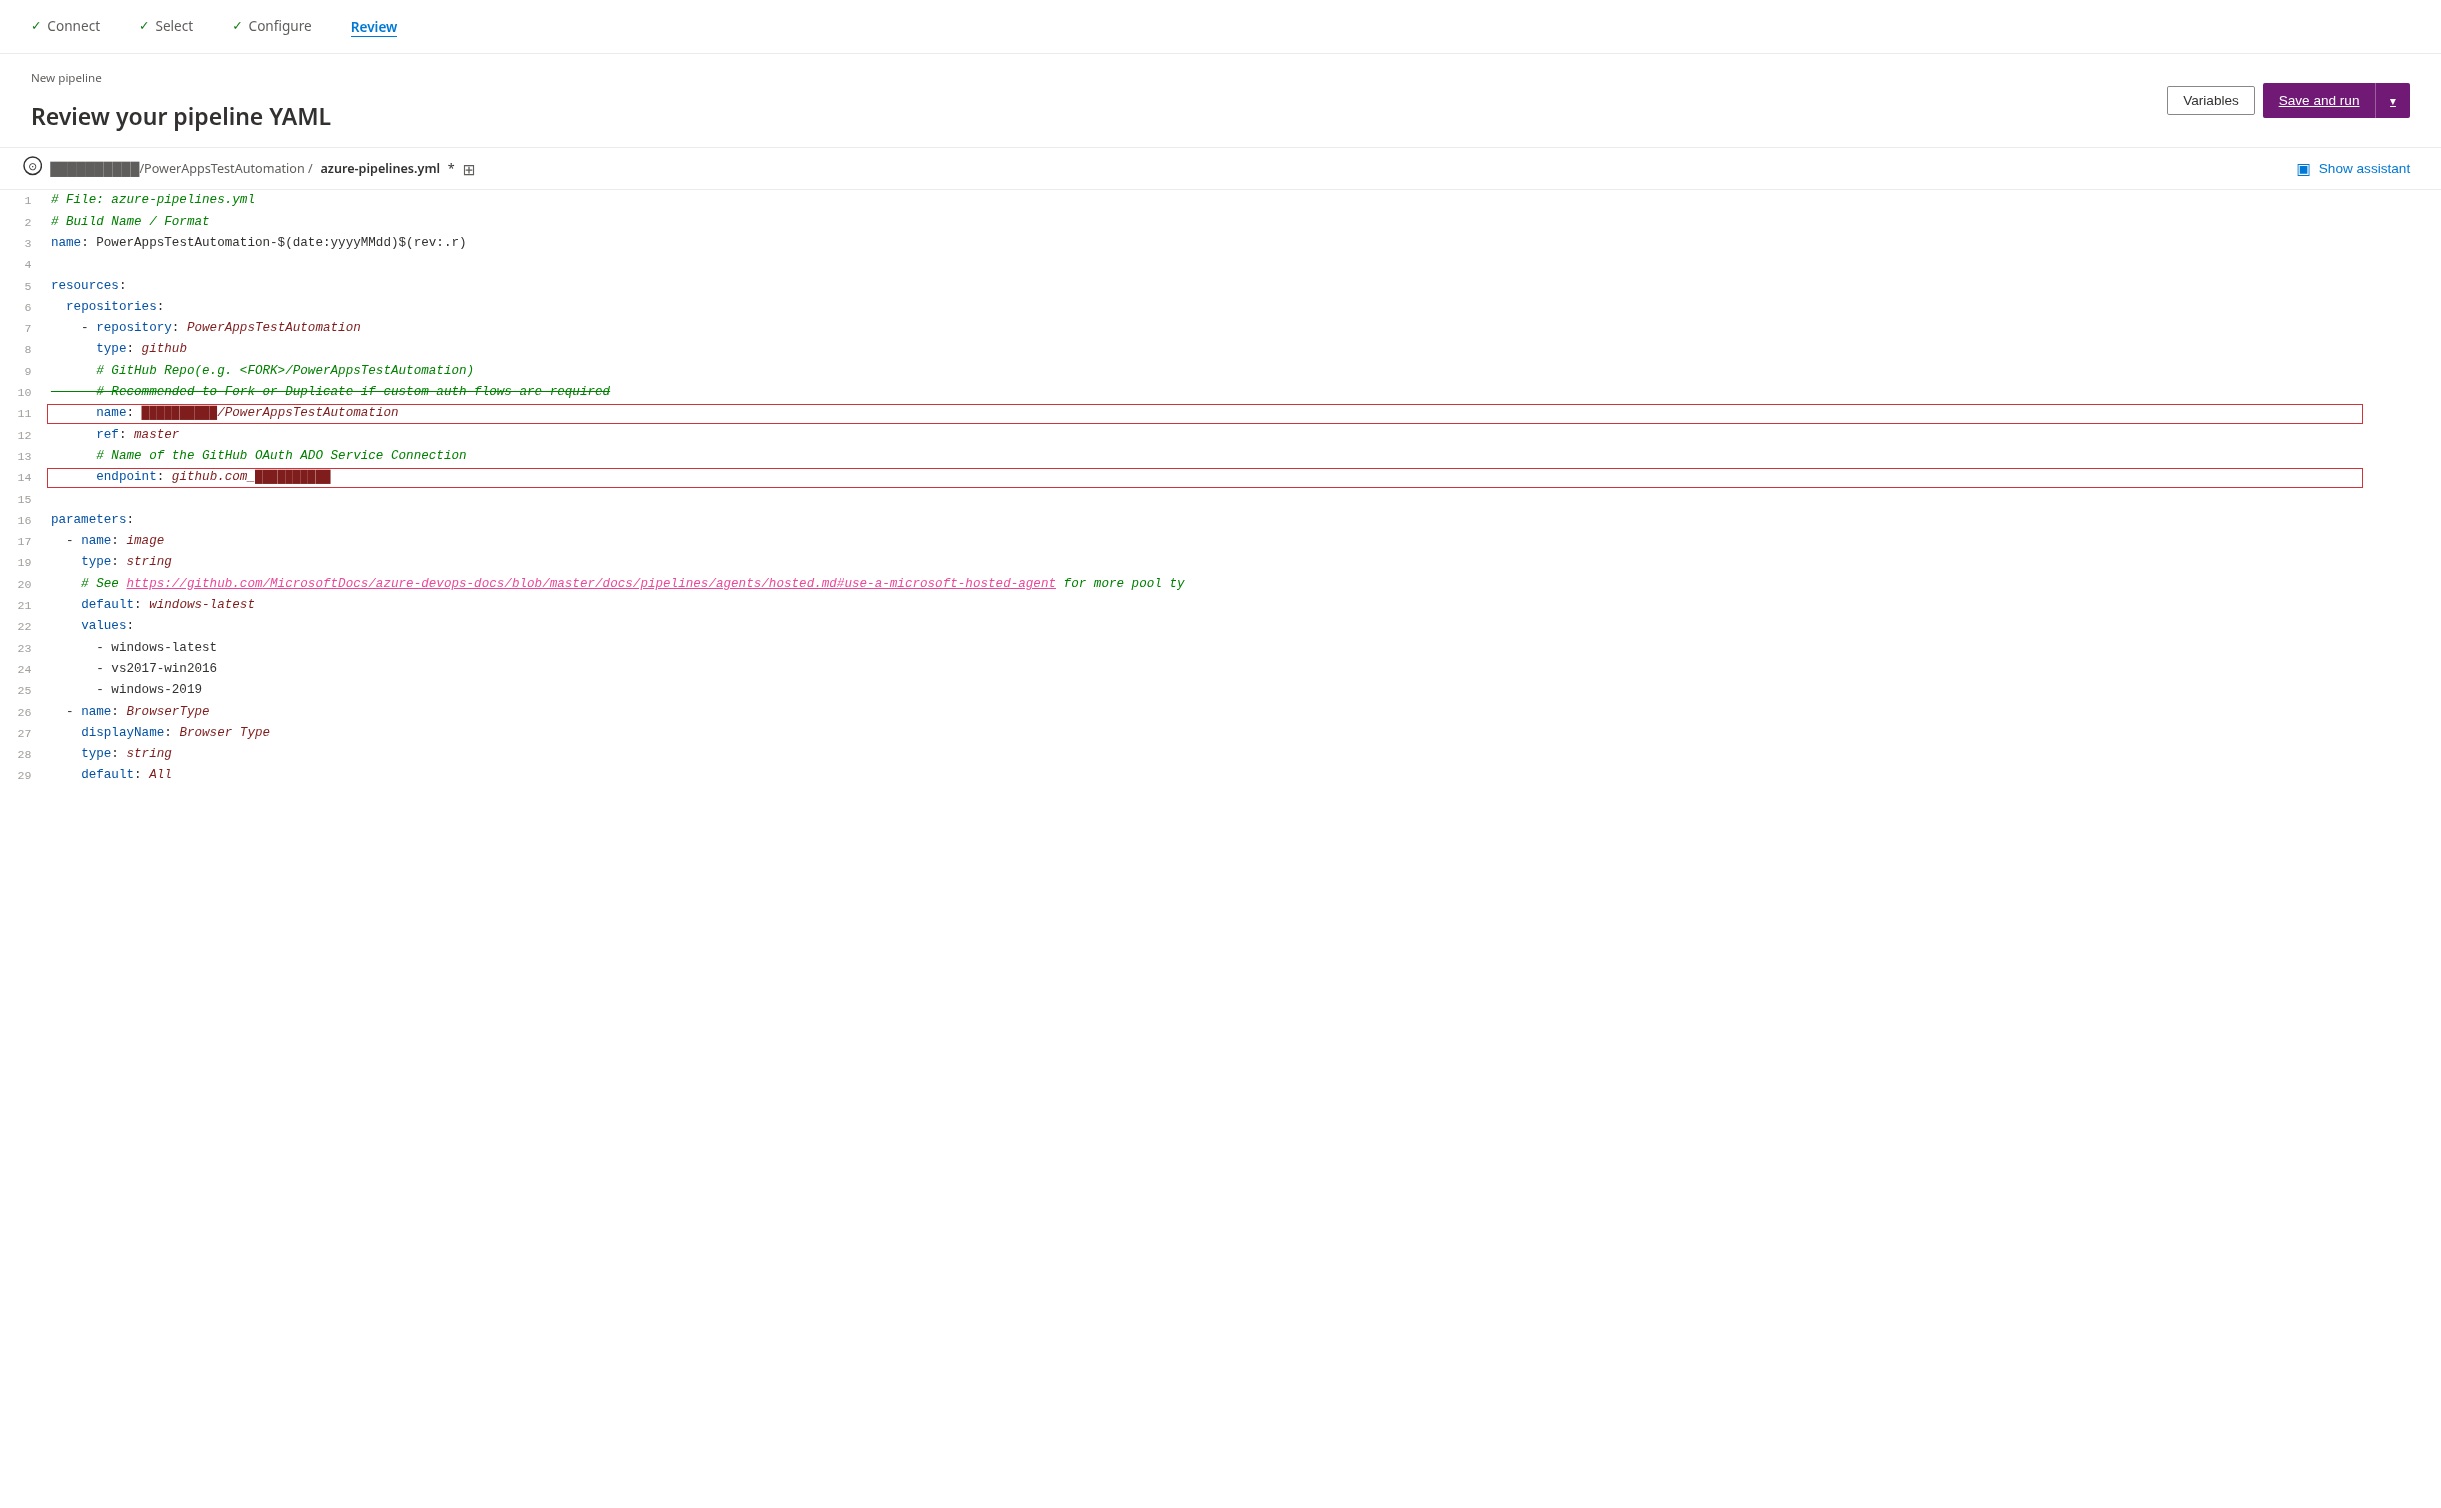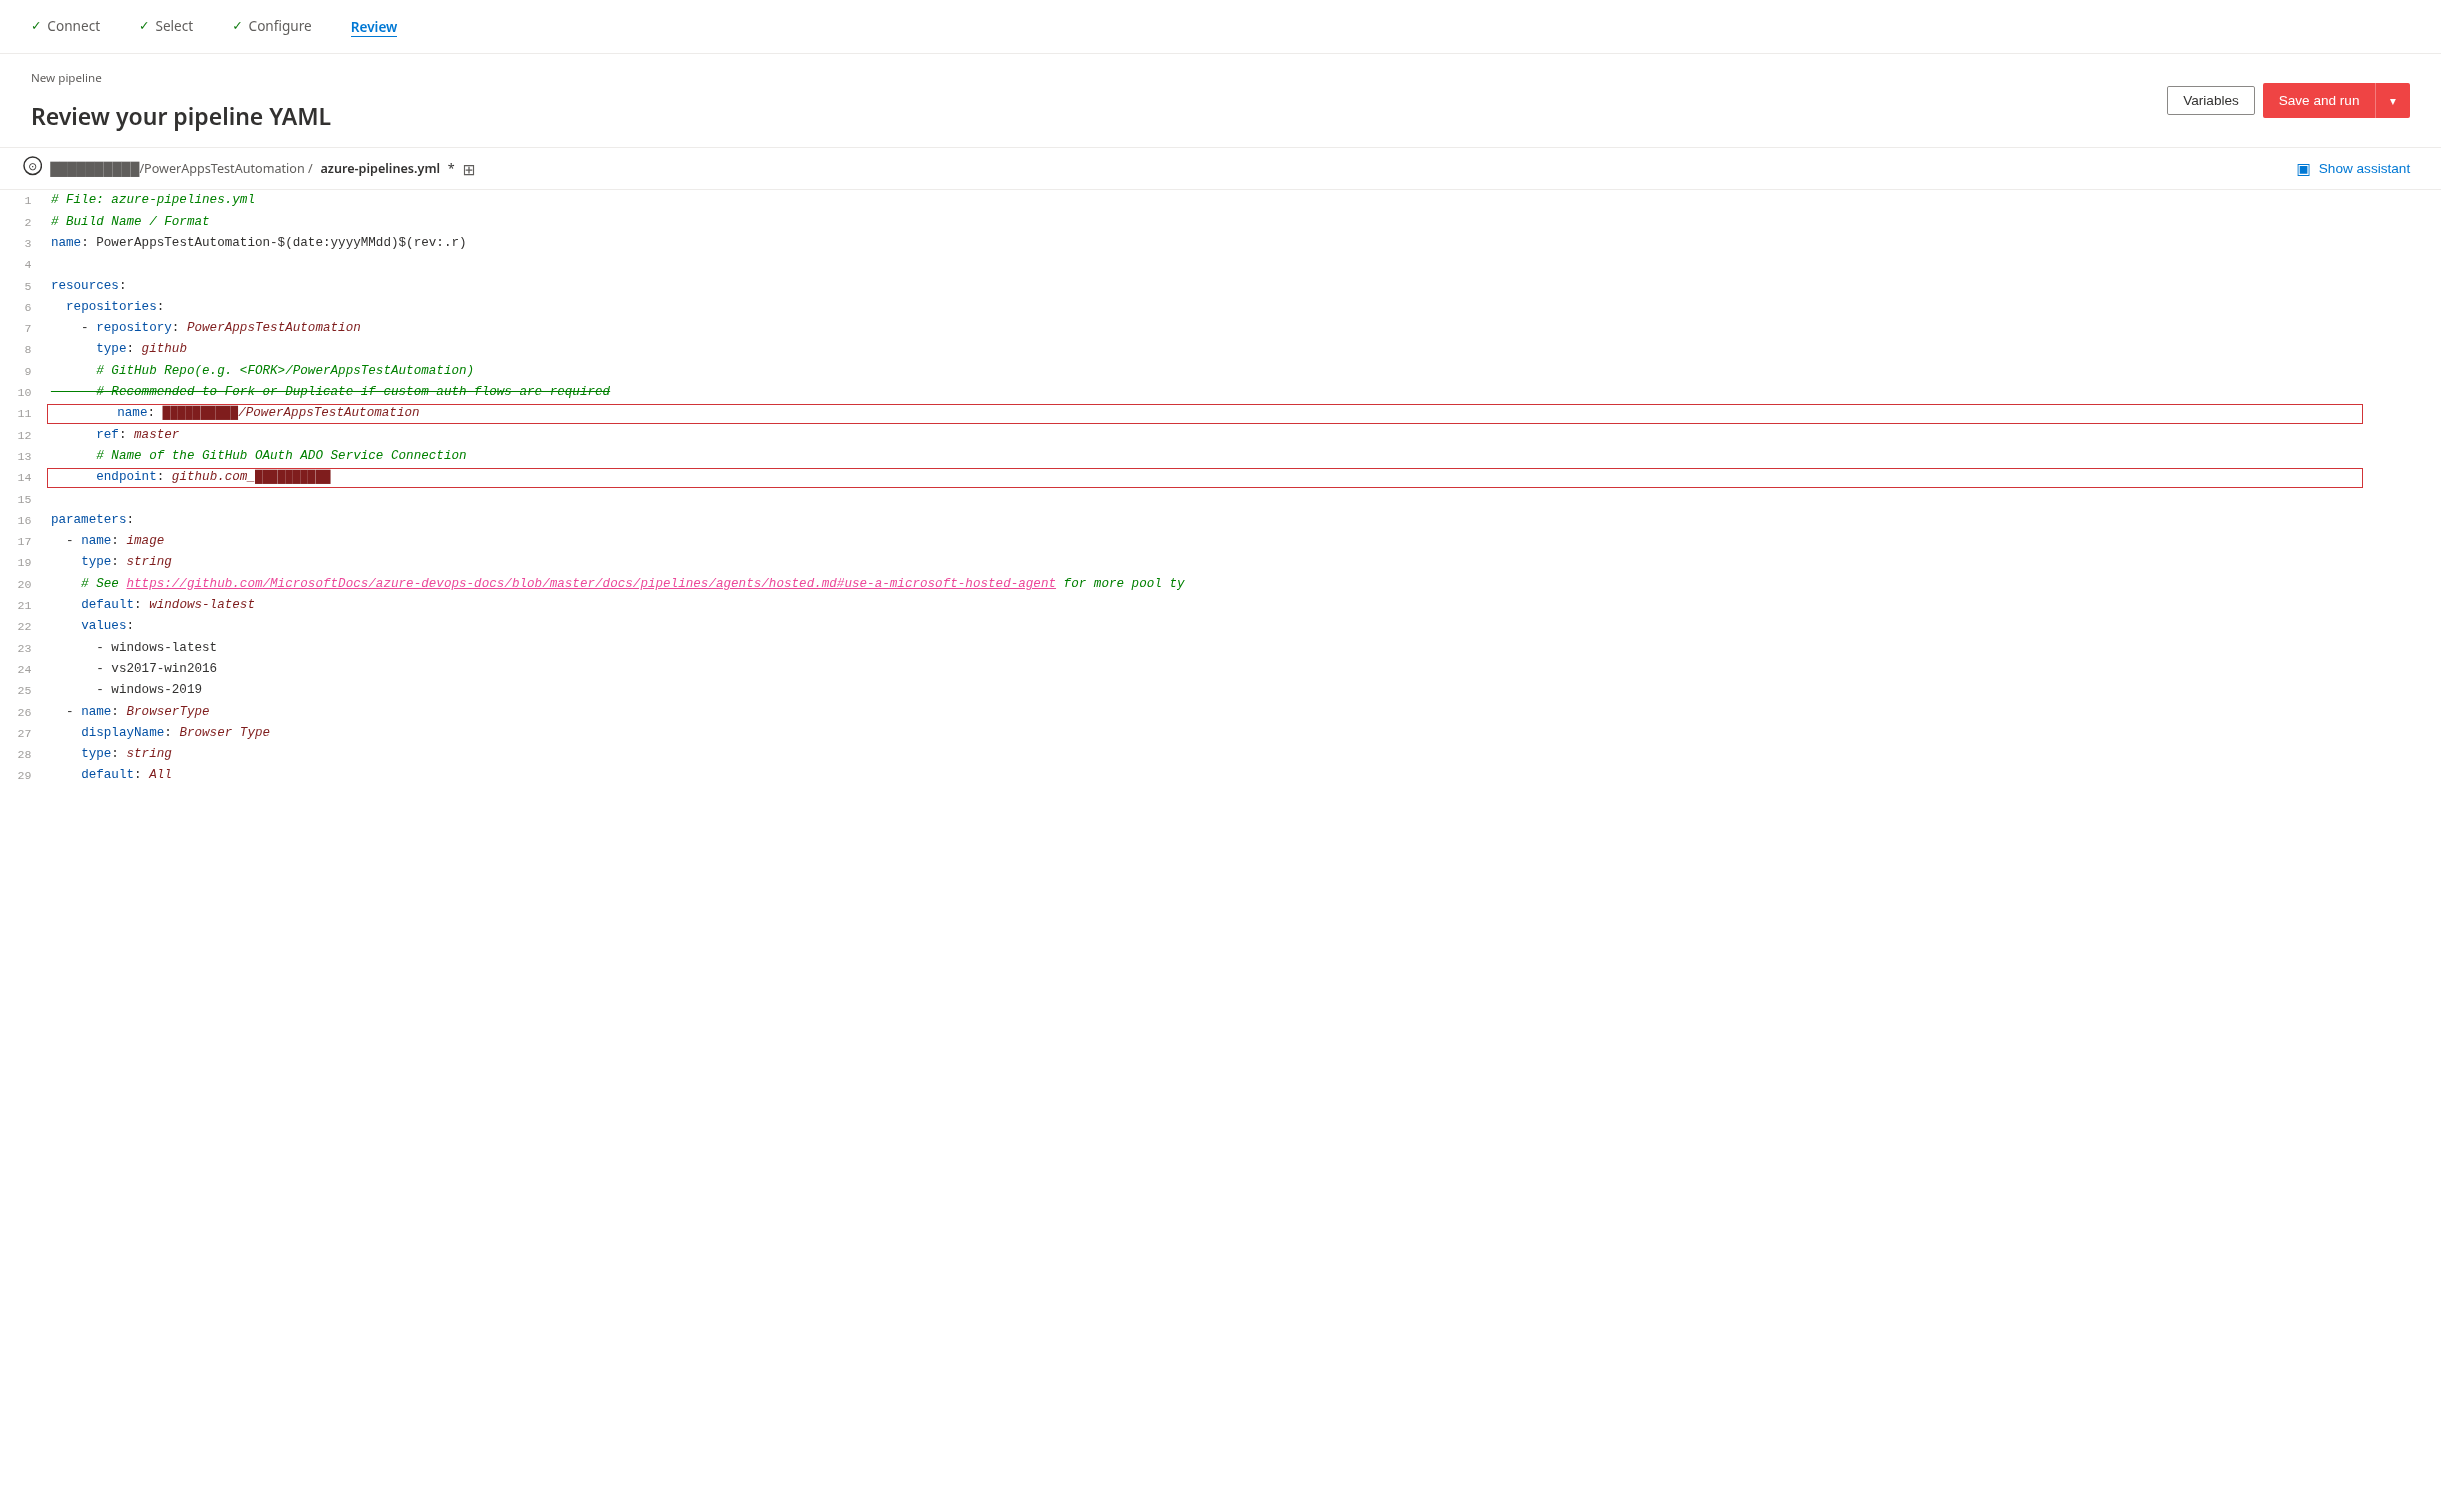--- a/index.html
+++ b/index.html
@@ -72,27 +72,28 @@
       padding: 5.8px 15.5px;
       cursor: pointer;
       font-size: 13.6px;
       height: 29px;
       border-radius: 1.9px;
     }
 
     .btn-save-run {
       display: flex;
       align-items: center;
-      background: #ef4444;
+      background: #701a75;
       border: none;
       color: #fff;
       height: 35px;
       border-radius: 1.9px;
       cursor: pointer;
       font-size: 13.6px;
+      text-decoration: underline;
     }
     .btn-save-run-main {
       padding: 5.8px 15.5px;
       background: transparent;
       border: none;
       color: #fff;
       font-size: 13.6px;
       cursor: pointer;
     }
     .btn-save-run-chevron {
@@ -296,21 +297,21 @@
         <span class="line-content"><span class="c-plain">      </span><span class="c-key">type</span><span class="c-plain">:</span><span class="c-val"> github</span></span>
       </div>
       <div class="code-line">
         <span class="line-num">9</span>
         <span class="line-content"><span class="c-comment">      # GitHub Repo(e.g. &lt;FORK&gt;/PowerAppsTestAutomation)</span></span>
       </div>
       <div class="code-line">
         <span class="line-num">10</span>
         <span class="line-content"><span class="c-comment" style="text-decoration:line-through;">      # Recommended to Fork or Duplicate if custom auth flows are required</span></span>
       </div>
-      <div class="code-line" style="position: relative; gap: 21px;">
+      <div class="code-line" style="position: relative;">
         <span class="line-num">11</span>
         <span class="line-content"><span class="c-plain">      </span><span class="c-key">name</span><span class="c-plain">:</span><span class="c-val"> ██████████/PowerAppsTestAutomation</span></span>
         <div class="line-highlight-box"></div>
       </div>
       <div class="code-line">
         <span class="line-num">12</span>
         <span class="line-content"><span class="c-plain">      </span><span class="c-key">ref</span><span class="c-plain">:</span><span class="c-val"> master</span></span>
       </div>
       <div class="code-line">
         <span class="line-num">13</span>

